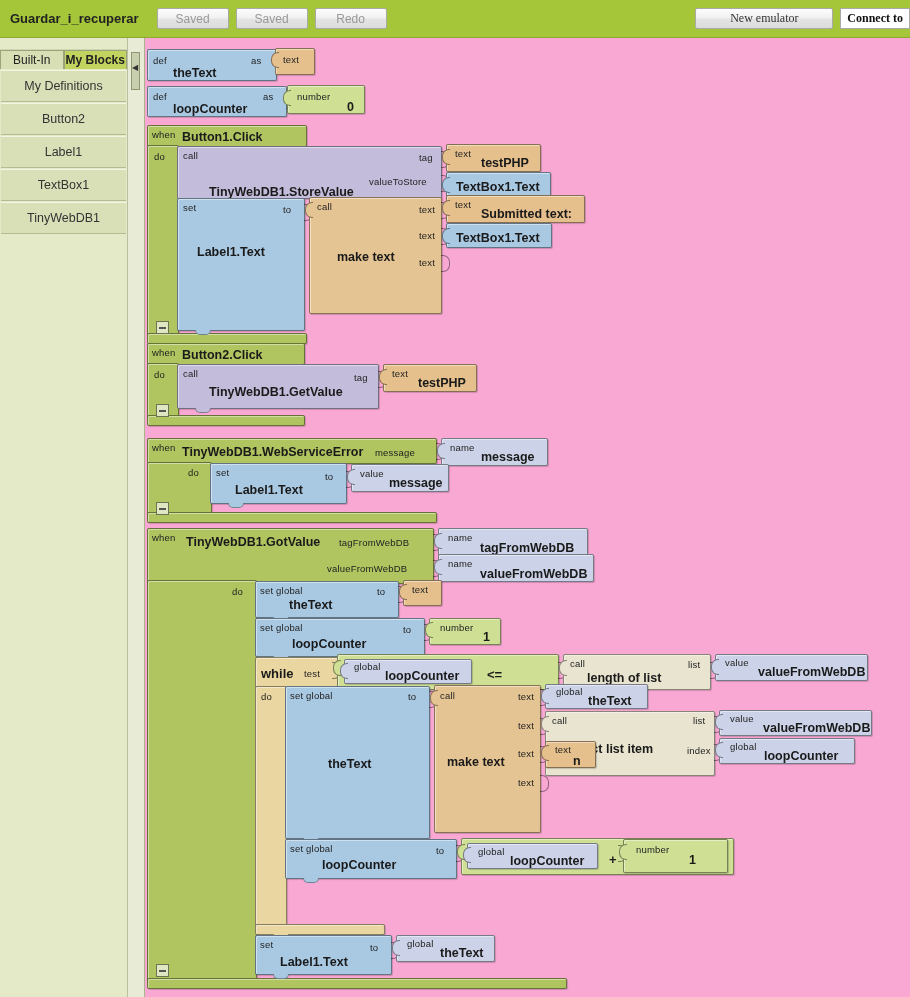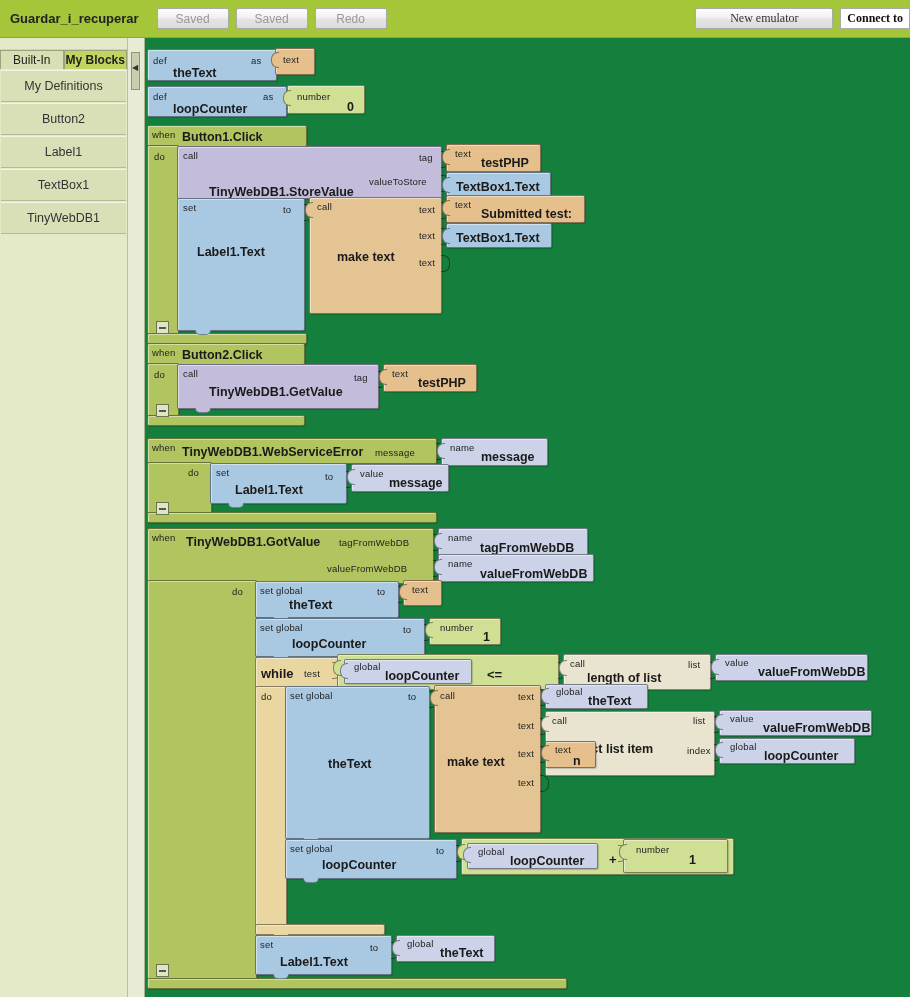--- a/index.html
+++ b/index.html
@@ -77,21 +77,21 @@
   }
   #split-arrow::after {
     content: "\25C0"; position: absolute; left: 0px; top: 10px;
     font-size: 8px; color: #333;
   }
 
   
   #canvas {
     position: absolute; left: 145px; top: 38px;
     width: 765px; height: 959px;
-    background: #15803d;
+    background: #f9a8d4;
     overflow: hidden;
   }
 
   
   .blk { position: absolute; }
   .body {
     position: absolute;
     border: 1px solid rgba(0,0,0,0.42);
     border-radius: 2px;
     box-shadow: inset 1px 1px 0 rgba(255,255,255,0.45),
@@ -248,21 +248,21 @@
         <div class="socket c-make" style="left:294px; top:130px;"></div>
         <div class="lbl small" style="left:170px; top:77px;">call</div>
         <div class="lbl" style="left:190px; top:126px;">make text</div>
         <div class="lbl small" style="left:272px; top:80px;">text</div>
         <div class="lbl small" style="left:272px; top:106px;">text</div>
         <div class="lbl small" style="left:272px; top:133px;">text</div>
 
         <div class="body c-text" style="left:299px; top:70px; width:139px; height:28px;"></div>
         <div class="plug c-text" style="left:295px; top:75px; border:1px solid rgba(0,0,0,0.42); border-right:none; background:#e5c08d;"></div>
         <div class="lbl small" style="left:308px; top:75px;">text</div>
-        <div class="lbl" style="left:334px; top:83px;">Submitted test:</div>
+        <div class="lbl" style="left:334px; top:83px;">Submitted text:</div>
 
         <div class="body c-comp" style="left:299px; top:98px; width:106px; height:25px;"></div>
         <div class="plug c-comp" style="left:295px; top:103px; border:1px solid rgba(0,0,0,0.42); border-right:none; background:#a9c9e3;"></div>
         <div class="lbl" style="left:309px; top:107px;">TextBox1.Text</div>
       </div>
     </div>
   </div>
 
   <div class="blk" style="left:2px; top:305px;">
     <div class="body c-event" style="left:0; top:0; width:158px; height:22px;"></div>

